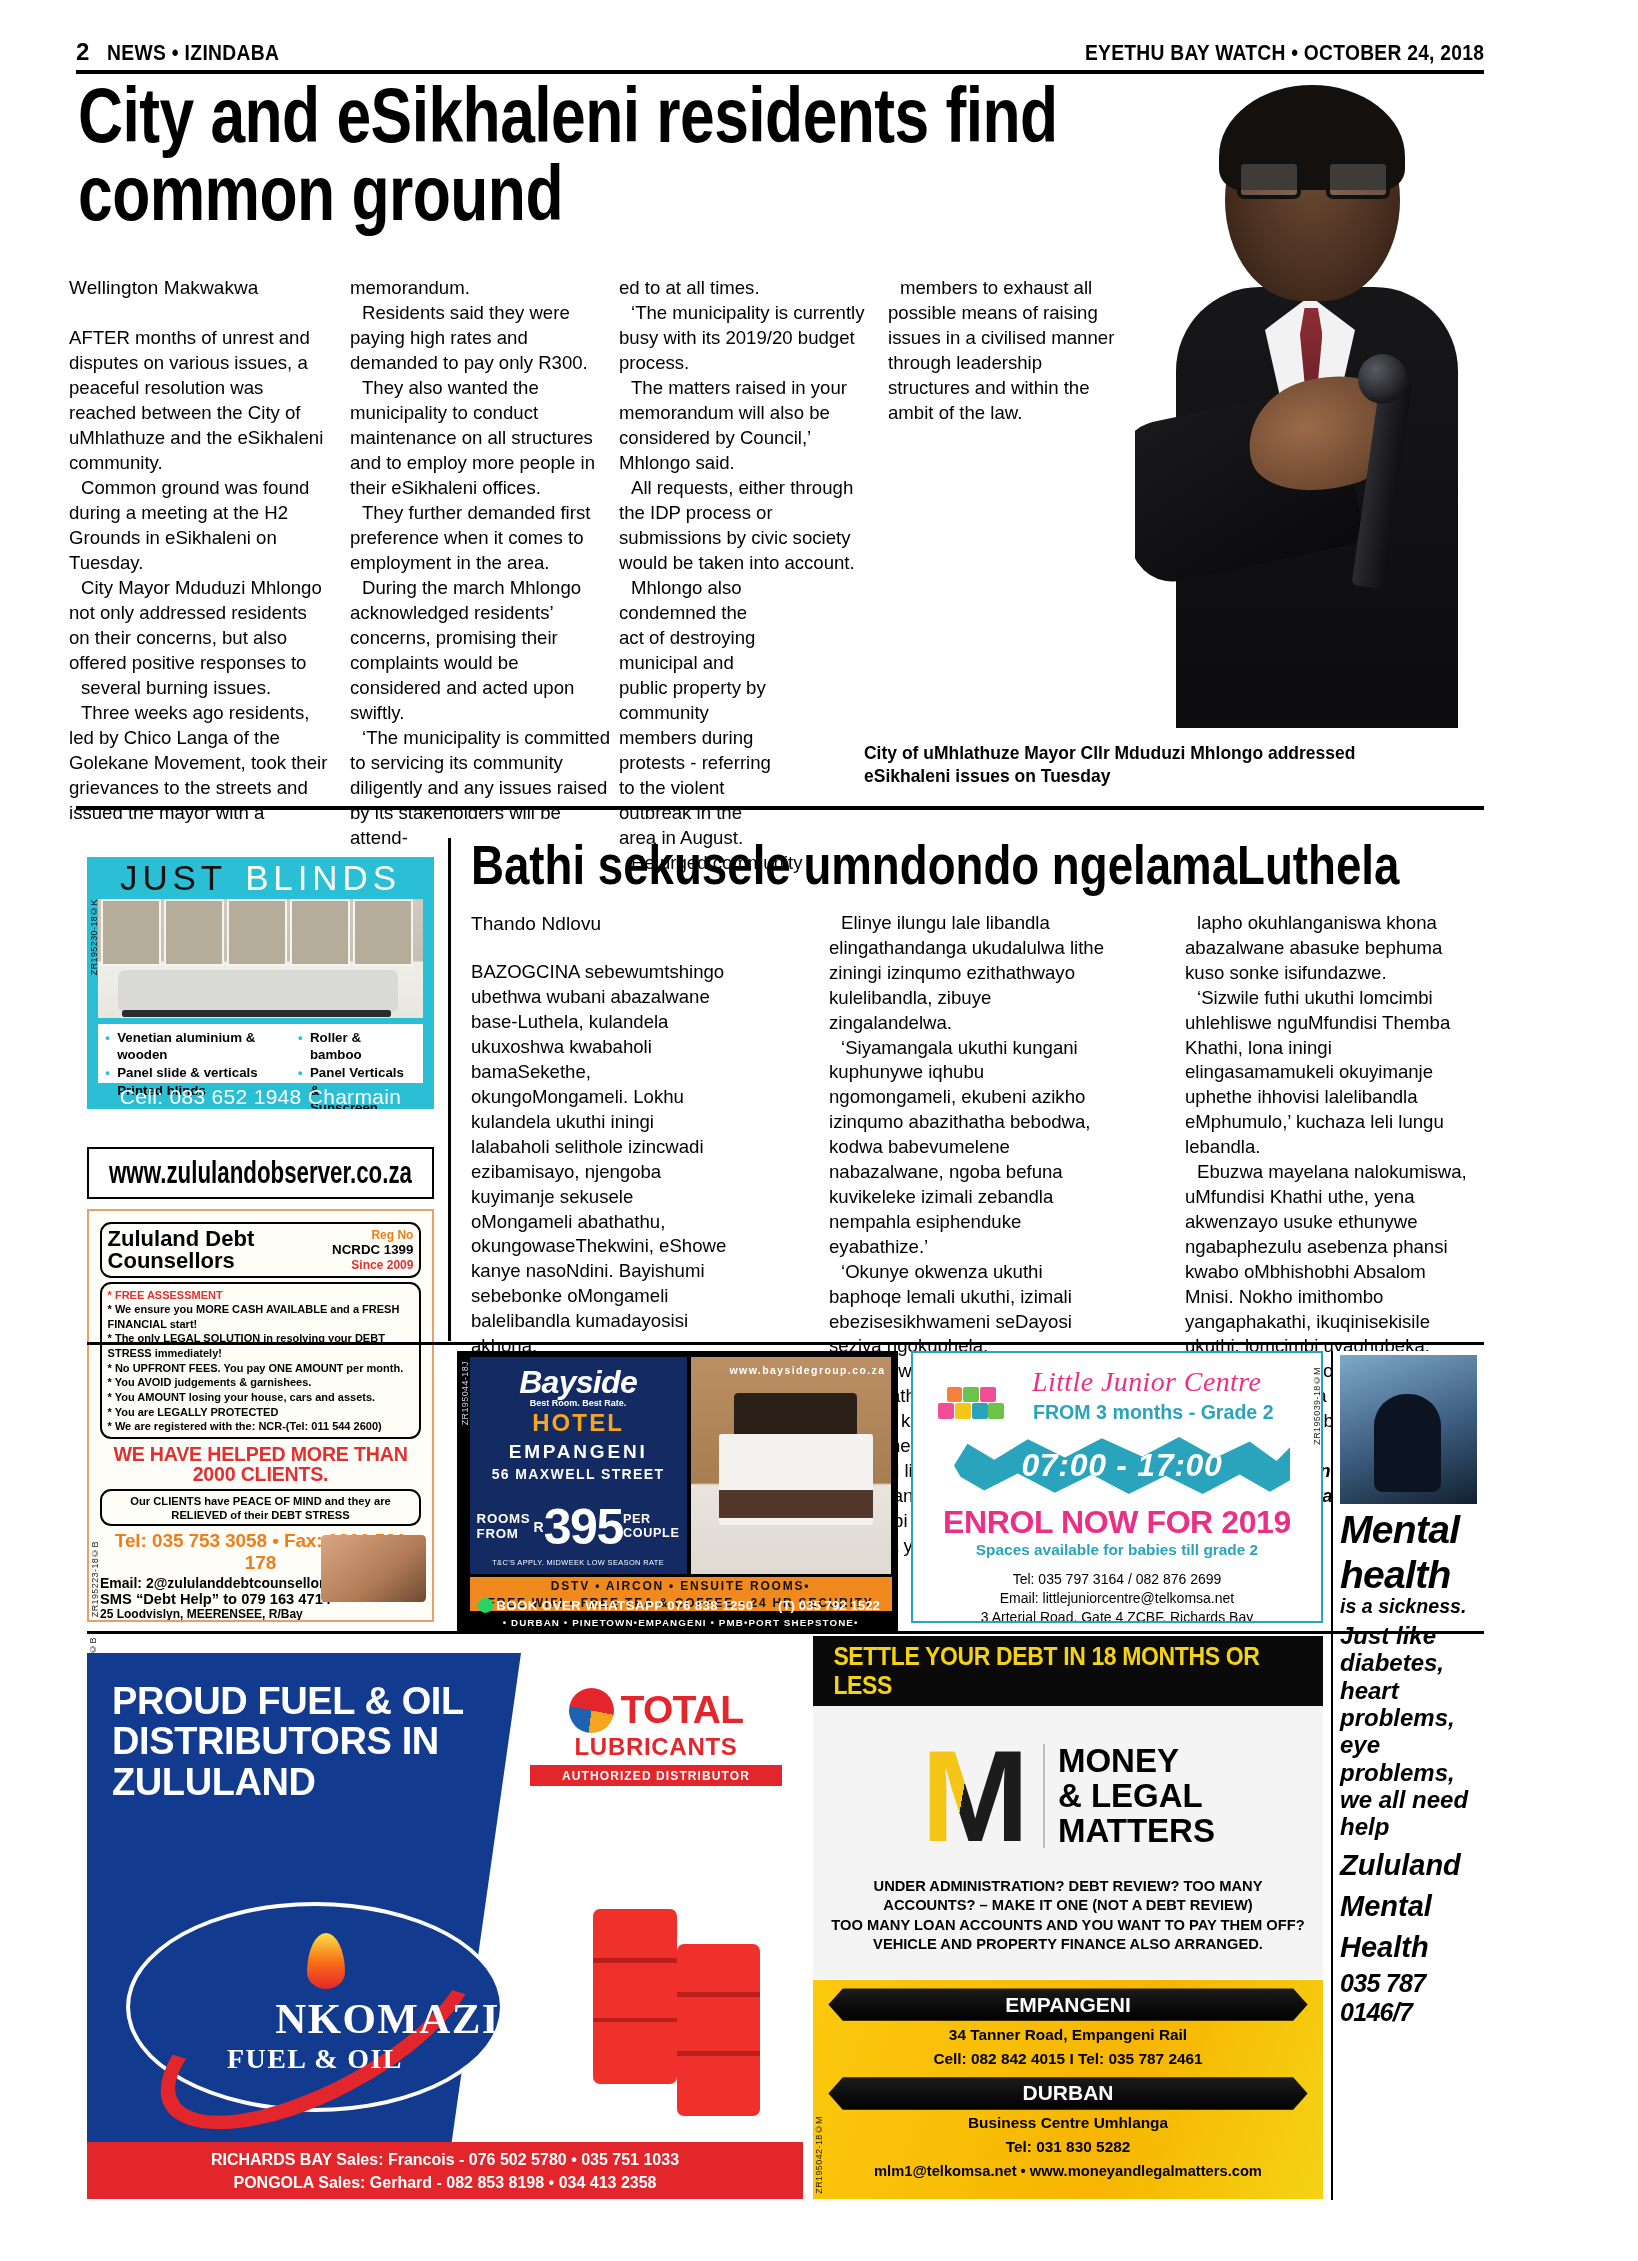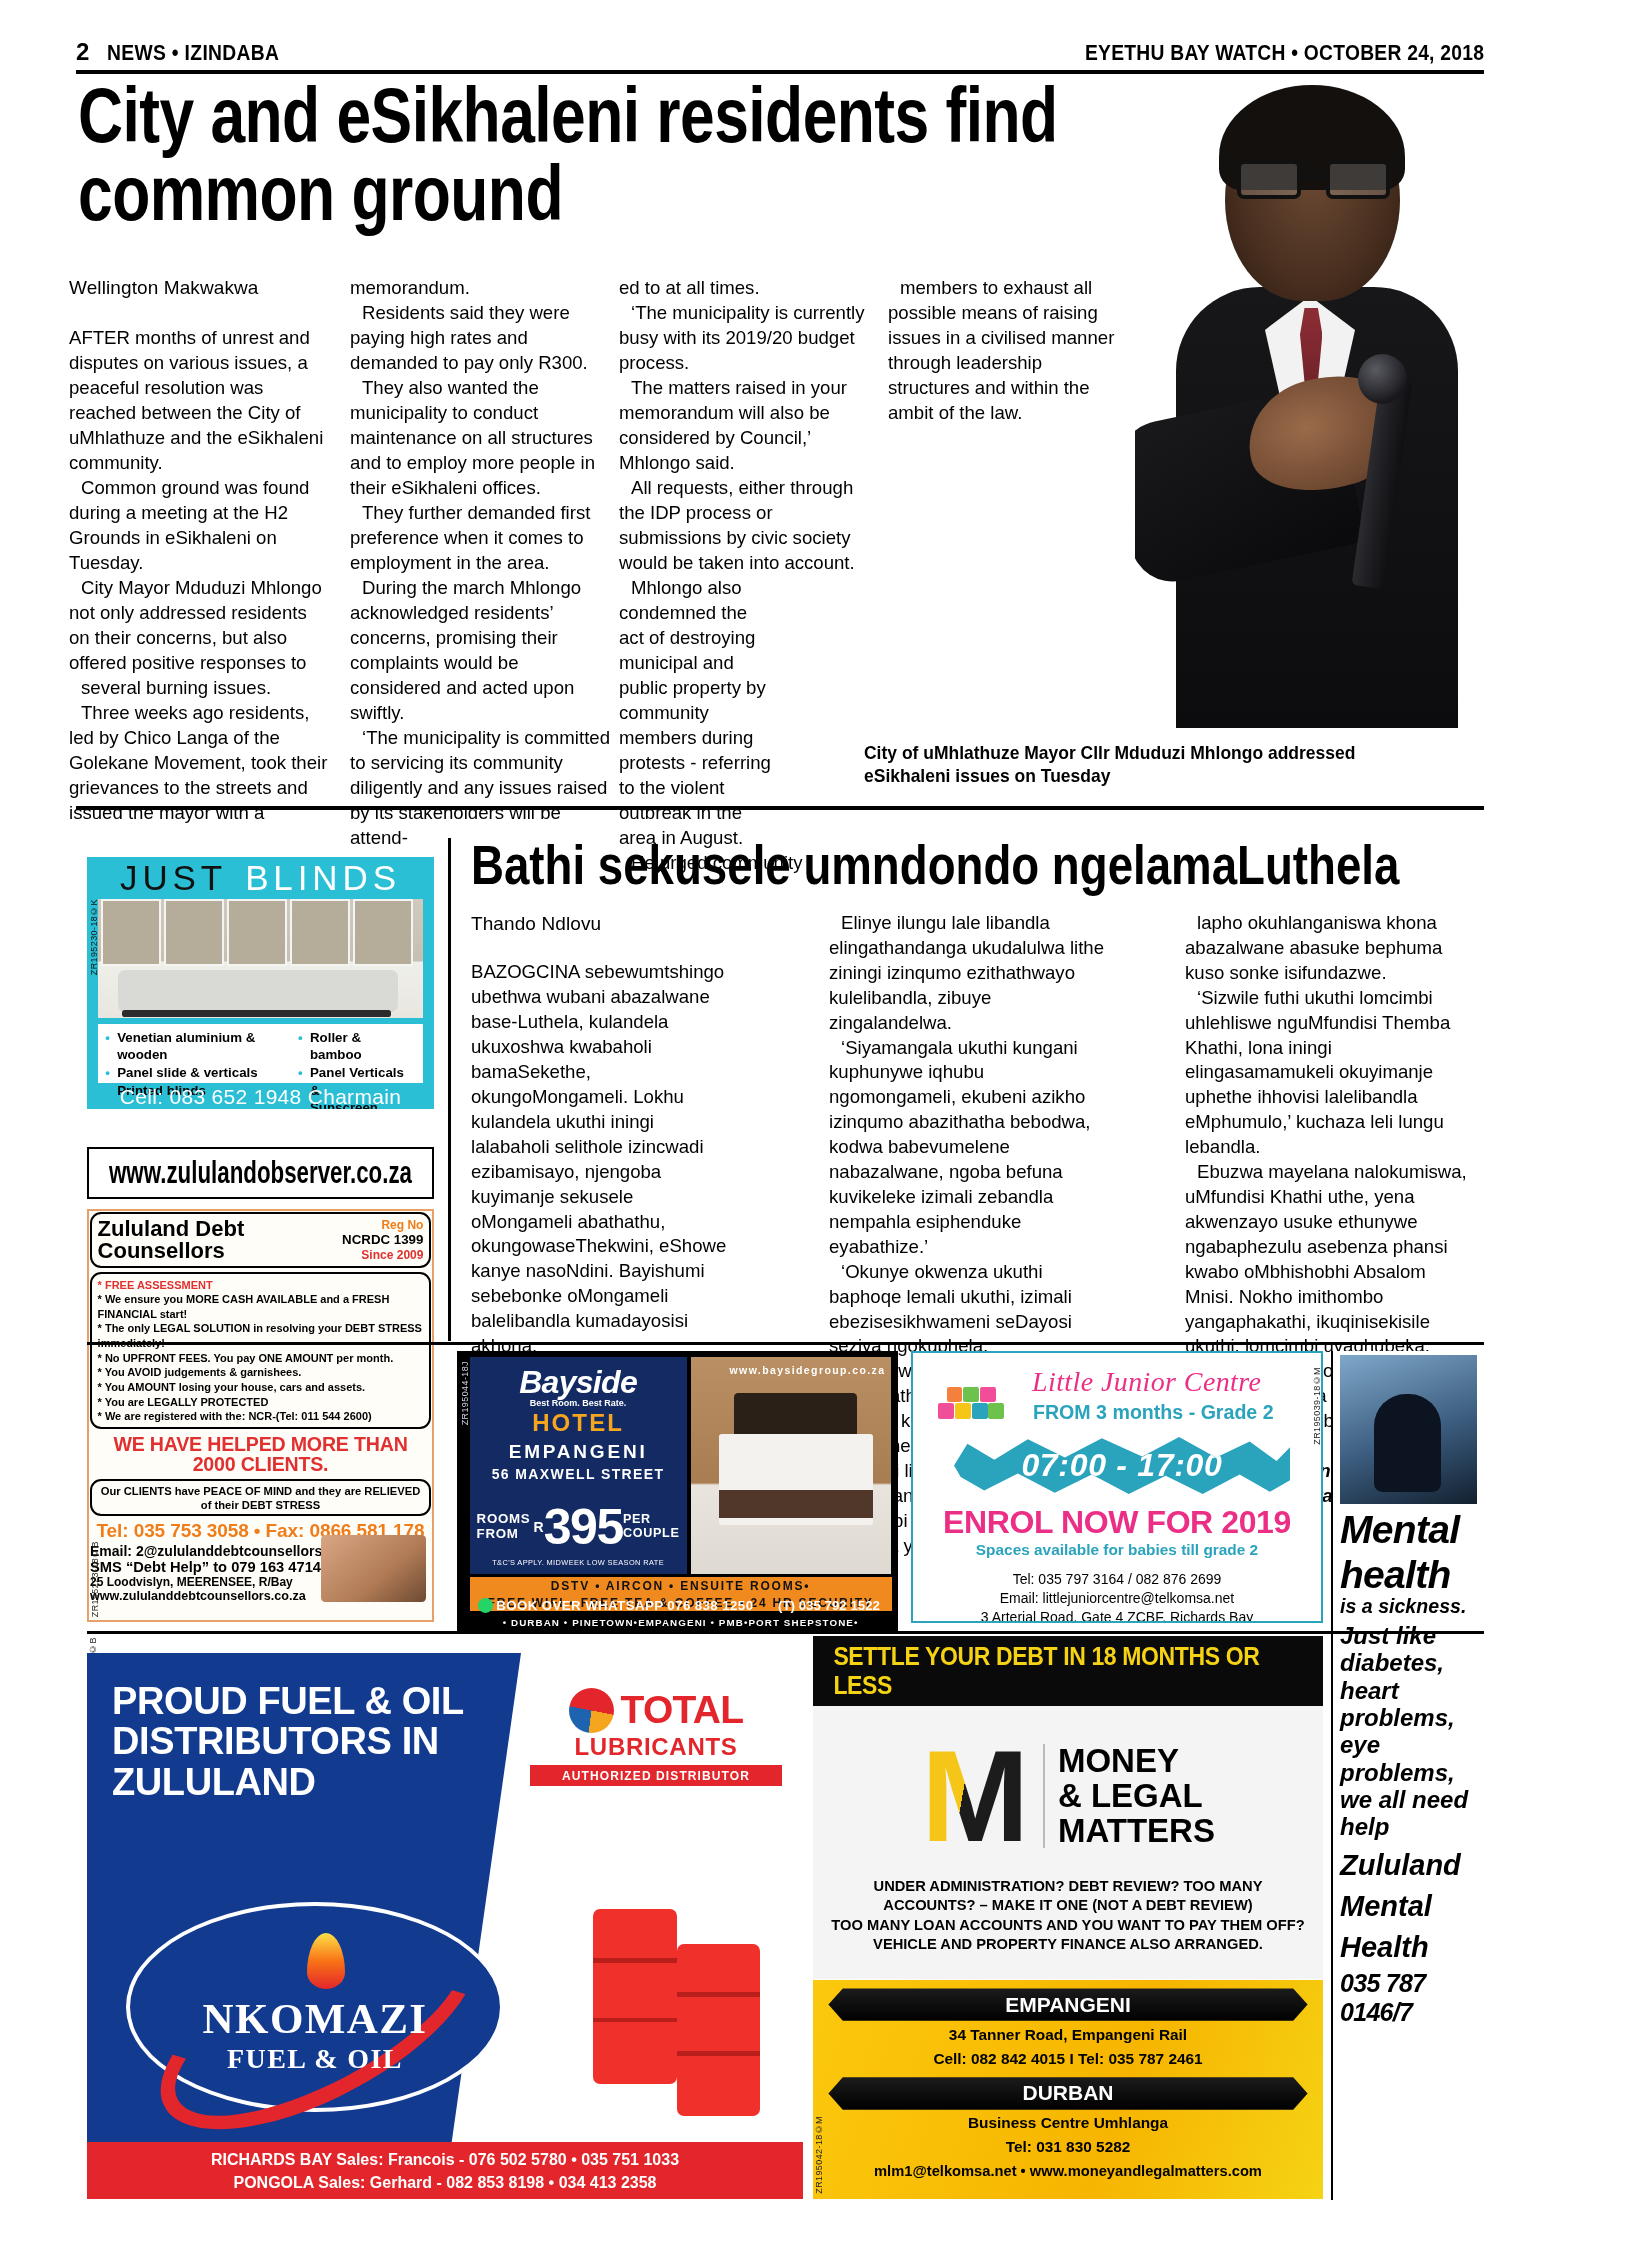--- a/index.html
+++ b/index.html
@@ -144,21 +144,21 @@
   .jb-feat li { position:relative; padding-left:12px; }
   .jb-feat li:before { content:"•"; position:absolute; left:0; color:#2bbfd6; }
   .jb-cell { position:absolute; left:0; top:228px; width:100%; text-align:center; color:#fff; font-size:21px; font-family:"Liberation Sans Narrow","Liberation Sans",sans-serif; letter-spacing:0.3px; }
 
   
   #ad-web { left:87px; top:1147px; width:347px; height:52px; border:2.1px solid #000; background:#fff;
     display:flex; align-items:center; justify-content:center; }
   .web-text { font-size:31px; font-weight:bold; transform:scaleX(.72); transform-origin:center; white-space:nowrap; }
 
   
-  #ad-debt { left:87px; top:1209px; width:347px; height:413px; border:2.1px solid #e8a06a; background:#fffdf8; padding:1px; }
+  #ad-debt { left:87px; top:1209px; width:347px; height:413px; border:2.1px solid #e8a06a; background:#fffdf8; padding:11px; }
   .zd-logo { border:2.1px solid #000; border-radius:11.2px; padding:3.5px 5.6px; display:flex; align-items:center; justify-content:space-between; }
   .zd-name { font-size:22px; font-weight:bold; line-height:1.02; }
   .zd-reg { text-align:right; font-size:12px; line-height:1.2; font-weight:bold; }
   .zd-reg .l1 { color:#ef7d1a; } .zd-reg .l2 { color:#000; font-size:13.3px; } .zd-reg .l3 { color:#e03030; }
   .zd-list { border:2.1px solid #000; border-radius:11.2px; margin-top:4.2px; padding:3.5px 5.6px; font-size:11px; font-weight:bold; line-height:1.33; } .rd { color:#e03030; }
   .zd-helped { text-align:center; color:#e03030; font-size:19.6px; font-weight:bold; line-height:1.05; margin-top:4.2px; letter-spacing:-0.2px; }
   .zd-peace { border:2.1px solid #000; border-radius:11.2px; margin-top:4.2px; padding:2.8px 4.2px; text-align:center; font-size:11.2px; font-weight:bold; line-height:1.25; }
   .zd-tel { color:#ef7d1a; font-size:19px; font-weight:bold; text-align:center; margin-top:3.5px; letter-spacing:-0.1px; }
   .zd-email { font-size:14px; font-weight:bold; margin-top:1.4px; }
   .zd-sms { font-size:14.7px; font-weight:bold; }
@@ -221,21 +221,21 @@
   .mh-phone { font-size:25px; font-weight:bold; font-style:italic; margin-top:7px; letter-spacing:-0.7px; }
 
   
   #ad-nk { left:87px; top:1636px; width:716px; height:563px; background:#fff; }
   .nk-blue { position:absolute; left:0; top:17px; width:434px; height:490px; background:#123a8f;
     clip-path:polygon(0 0, 100% 0, 84% 100%, 0 100%); }
   .nk-head { position:absolute; left:25px; top:45px; width:378px; color:#fff; font-size:38px; font-weight:bold; line-height:1.06; letter-spacing:-0.4px; }
   .nk-oval { position:absolute; left:39px; top:266px; width:378px; height:210px; background:#123a8f; border:4.9px solid #fff; border-radius:50%; }
   .nk-swoosh { position:absolute; left:14px; top:45px; width:350px; height:147px; border:15.4px solid transparent; border-left-color:#e3262b; border-bottom-color:#e3262b; border-radius:50%; transform:rotate(-28deg); }
   .nk-drop { position:absolute; left:177px; top:27px; width:38px; height:56px; background:linear-gradient(180deg,#fde047,#f97316,#e3262b); border-radius:50% 50% 50% 50%/ 70% 70% 30% 30%; }
-  .nk-name { position:absolute; left:0; top:88px; width:100%; text-align:center; color:#fff; font-family:"Liberation Serif",serif; font-size:43px; font-weight:bold; letter-spacing:1.4px; }
+  .nk-name { position:absolute; left:0; top:88px; width:100%; text-align:right; color:#fff; font-family:"Liberation Serif",serif; font-size:43px; font-weight:bold; letter-spacing:1.4px; }
   .nk-sub { position:absolute; left:0; top:137px; width:100%; text-align:center; color:#fff; font-family:"Liberation Serif",serif; font-size:28px; font-weight:bold; letter-spacing:1.4px; }
   .nk-total { position:absolute; right:21px; top:52px; width:252px; text-align:center; }
   .nk-tword { font-size:39px; font-weight:bold; color:#e3262b; letter-spacing:-0.7px; }
   .nk-lub { font-size:24px; font-weight:bold; color:#e3262b; letter-spacing:0.7px; }
   .nk-auth { background:#e3262b; color:#fff; font-size:12px; font-weight:bold; letter-spacing:1.1px; padding:3.5px 0; margin-top:4.2px; }
   .nk-globe { display:inline-block; width:45px; height:45px; border-radius:50%; vertical-align:-9.8px; margin-right:7px;
     background:conic-gradient(#e3262b 0 28%, #f5a51e 28% 52%, #1e63b0 52% 78%, #e3262b 78% 100%); }
   .nk-drum { position:absolute; background:#f0302a; border-radius:7px; }
   .nk-drum:before, .nk-drum:after { content:""; position:absolute; left:0; width:100%; height:4.9px; background:#b91e1a; }
   .nk-drum:before { top:28%; } .nk-drum:after { top:62%; }

